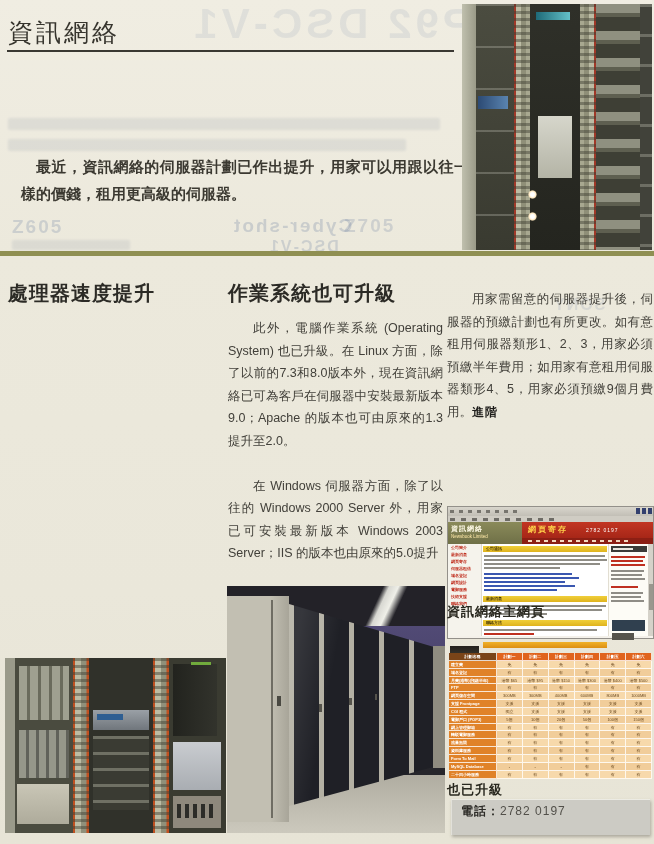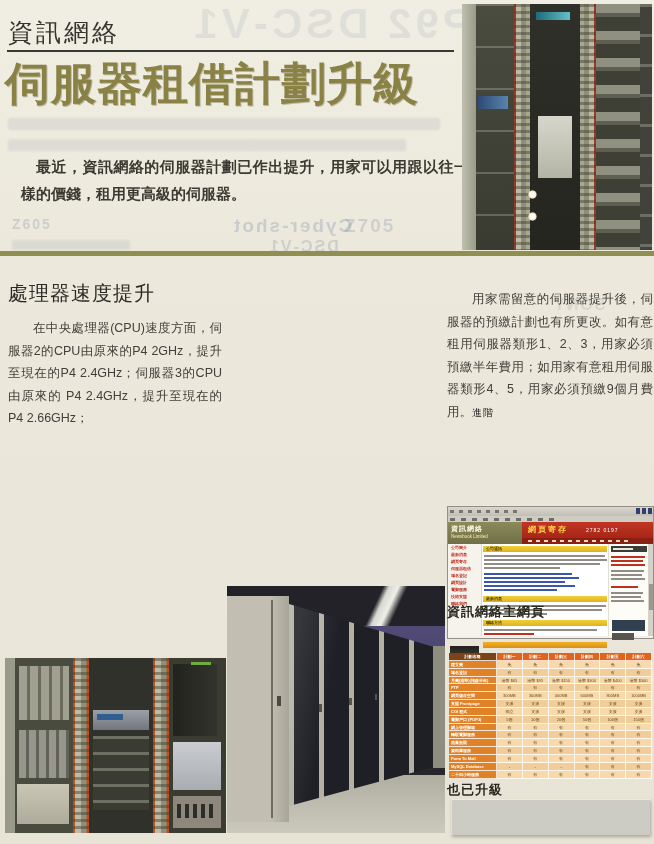--- a/index.html
+++ b/index.html
@@ -4,48 +4,48 @@
 <style>
   html,body{margin:0;padding:0;}
   body{font-family:"Liberation Sans","DejaVu Sans",sans-serif;background:#b8b5aa;}
   #page{position:relative;width:654px;height:844px;margin:0 auto;overflow:hidden;
         background:linear-gradient(180deg,#f0ede2 0%,#ece9dc 30%,#eae7da 70%,#e7e4d6 100%);}
 
   
   .ghost{position:absolute;font-weight:bold;color:#6d80a2;opacity:.22;letter-spacing:2px;white-space:nowrap;pointer-events:none;}
   .mirrored{transform:scaleX(-1);}
   .ghost0{left:130px;top:0px;width:520px;font-size:42px;opacity:.12;text-align:center;letter-spacing:4px;}
-  .ghost1{left:12px;top:216px;font-size:14px;opacity:.25;text-align:center;}
+  .ghost1{left:12px;top:216px;font-size:19px;opacity:.25;text-align:center;}
   .ghost2{left:232px;top:215px;font-size:19px;opacity:.27;}
   .ghost3{left:268px;top:238px;font-size:16px;opacity:.25;}
   .ghost4{left:344px;top:215px;font-size:19px;opacity:.24;}
   .ghost5{left:552px;top:296px;font-size:16px;opacity:.16;}
   .smudge{position:absolute;background:rgba(110,125,150,.13);height:12px;border-radius:2px;filter:blur(1px);}
   .s1{left:8px;top:118px;width:432px;}
   .s2{left:8px;top:139px;width:398px;}
   .s3{left:12px;top:240px;width:118px;height:10px;}
   .s4{left:250px;top:779px;width:186px;height:9px;opacity:.7;}
 
   
   #kicker{position:absolute;left:8px;top:16px;font-size:25px;letter-spacing:3px;color:#37352e;font-weight:normal;}
   #kicker-rule{position:absolute;left:7px;top:50px;width:447px;height:2px;background:#3a3832;}
   #main-title{position:absolute;left:5px;top:54px;width:452px;font-size:45px;font-weight:900;color:#8a8144;letter-spacing:1px;white-space:nowrap;
               text-shadow:1px 1px 0 rgba(90,84,40,.35);}
   #intro{position:absolute;left:10px;top:153px;width:448px;font-size:15px;font-weight:bold;color:#3b3931;line-height:27px;text-align:justify;text-indent:1em;margin-left:11px;}
   #olive-rule{position:absolute;left:0;top:251px;width:654px;height:5px;background:#8f8f52;}
 
   
   .col{position:absolute;color:#42403a;}
-  .col h2{margin:0 0 10px 0;font-size:20px;font-weight:normal;color:#2c2b26;letter-spacing:1px;}
+  .col h2{margin:0 0 10px 0;font-size:20px;font-weight:bold;color:#2c2b26;letter-spacing:1px;}
   .col p{margin:0 0 22px 0;font-size:12.5px;line-height:22.6px;text-align:justify;}
   .indent{text-indent:2em;}
   #col1{left:8px;top:280px;width:214px;}
   #col2{left:228px;top:280px;width:215px;}
   #col3{left:447px;top:288px;width:206px;}
-  .endmark{font-weight:400;color:#1d1c19;font-size:10px;letter-spacing:1px;}
+  .endmark{font-weight:700;color:#1d1c19;font-size:12px;letter-spacing:1px;}
 
   
   .photo{position:absolute;overflow:hidden;}
   .photo>div{position:absolute;}
   
   #photo-top{left:462px;top:4px;width:190px;height:246px;background:linear-gradient(180deg,#6b6c5c,#50513f);}
   .pt-colA{left:0;top:0;bottom:0;width:14px;background:linear-gradient(90deg,#c0c0ae,#9a9a88);}
   .pt-bayB{left:14px;top:0;bottom:0;width:38px;background:
       repeating-linear-gradient(180deg,rgba(200,200,188,.30) 0 2px,rgba(0,0,0,0) 2px 42px),
       linear-gradient(180deg,#4b4c40,#393a30);}
@@ -173,42 +173,45 @@
       <div class="ghost ghost4">Z705</div>
       <div class="ghost ghost5 mirrored">SONY</div>
     </div>
   <div class="smudge s1"></div>
   <div class="smudge s2"></div>
   <div class="smudge s3"></div>
   <div class="smudge s4"></div>
 
   <div id="kicker">資訊網絡</div>
   <div id="kicker-rule"></div>
-  <div id="main-title">伺服器租借計劃升級</div>
   <div id="intro">最近，資訊網絡的伺服器計劃已作出提升，用家可以用跟以往一樣的價錢，租用更高級的伺服器。</div>
   <div id="olive-rule"></div>
 
   <div class="photo" id="photo-top">
     <div class="pt-colA"></div>
     <div class="pt-bayB"></div>
     <div class="pt-scrB"></div>
     <div class="pt-rail1"></div>
     <div class="pt-bayC"></div>
     <div class="pt-scrC"></div>
     <div class="pt-box"></div>
     <div class="pt-led1"></div>
     <div class="pt-led2"></div>
     <div class="pt-rail2"></div>
     <div class="pt-bayD"></div>
     <div class="pt-colE"></div>
   </div>
 
   <div class="col" id="col1">
     <h2>處理器速度提升</h2>
-    <p class="indent">在中央處理器(CPU)速度方面，伺服器2的CPU由原來的P4 2GHz，提升至現在的P4 2.4GHz；伺服器3的CPU由原來的 P4 2.4GHz，提升至現在的P4 2.66GHz；</p>
+  </div>
+  <div class="col" id="col2">
+    <h2>作業系統也可升級</h2>
+    <p class="indent">此外，電腦作業系統 (Operating System) 也已升級。在 Linux 方面，除了以前的7.3和8.0版本外，現在資訊網絡已可為客戶在伺服器中安裝最新版本9.0；Apache 的版本也可由原來的1.3提升至2.0。</p>
+    <p class="indent">在 Windows 伺服器方面，除了以往的 Windows 2000 Server 外，用家已可安裝最新版本 Windows 2003 Server；IIS 的版本也由原來的5.0提升</p>
   </div>
   <div class="col" id="col3">
     <p class="indent"><span>用家需留意的伺服器提升後，伺服器的預繳計劃也有所更改。如有意租用伺服器類形1、2、3，用家必須預繳半年費用；如用家有意租用伺服器類形4、5，用家必須預繳9個月費用。</span><b class="endmark">進階</b></p>
   </div>
 
   <div class="photo" id="photo-bl">
     <div class="bl-edge"></div>
     <div class="bl-bayA"></div>
     <div class="bl-slabs1"></div>
     <div class="bl-slabs2"></div>
@@ -456,15 +459,16 @@
         <div class="pt-cell pt-val">有</div>
         <div class="pt-cell pt-val">有</div>
         <div class="pt-cell pt-val">有</div>
         <div class="pt-cell pt-val">有</div>
         <div class="pt-cell pt-val">有</div>
       </div>
     </div>
   <div class="caption" id="caption-price">也已升級</div>
 
   <div id="contact-box">
+    <div class="contact-line"><b>電話：</b><span>2782 0197</span></div>
   </div>
 
 </div>
 
 </body></html>

